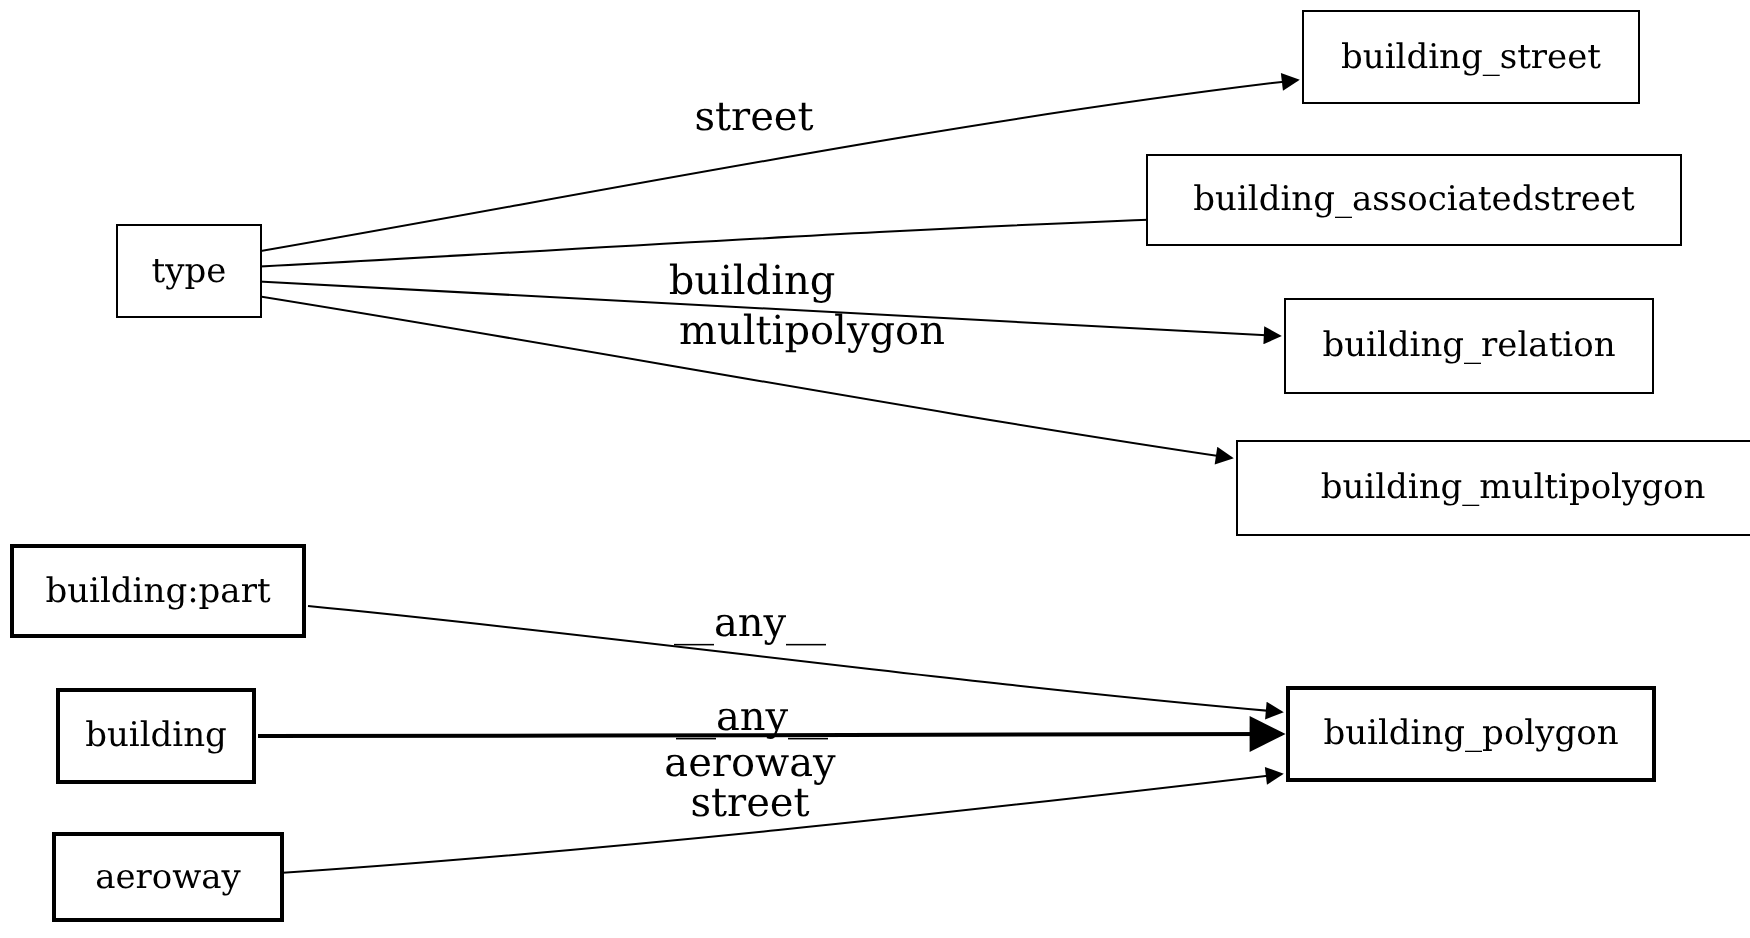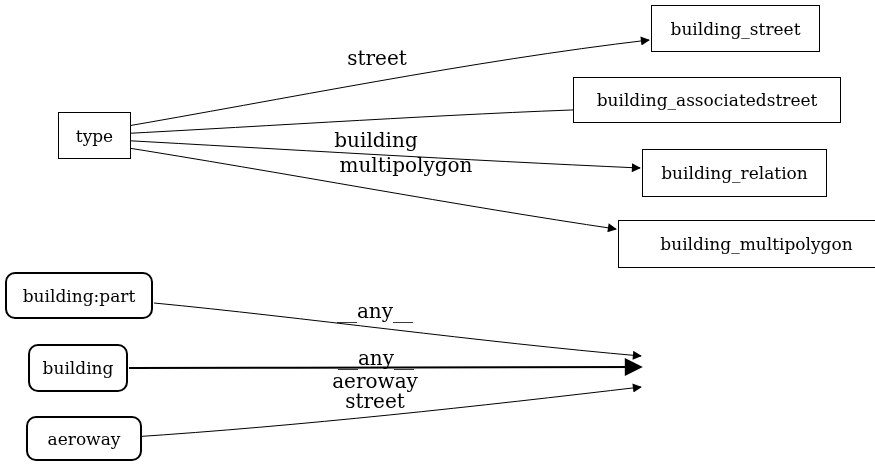--- a/index.html
+++ b/index.html
@@ -37,21 +37,20 @@
     border: 1px solid #000000;
     background: #ffffff;
     display: flex;
     align-items: center;
     justify-content: center;
     font-size: 17px;
     white-space: nowrap;
   }
   .node.heavy {
     border-width: 2px;
-    border-radius: 10px;
   }
   .edge-label {
     position: absolute;
     transform: translate(-50%, -50%);
     font-size: 20px;
     line-height: 20px;
     white-space: nowrap;
     text-align: center;
   }
 </style>
@@ -84,20 +83,21 @@
   <div class="node heavy" style="left:26px; top:416px; width:116px; height:45px;">aeroway</div>
 
   <div class="node" style="left:651px; top:5px; width:169px; height:47px;">building_street</div>
 
   <div class="node" style="left:573px; top:77px; width:268px; height:46px;">building_associatedstreet</div>
 
   <div class="node" style="left:642px; top:149px; width:185px; height:48px;">building_relation</div>
 
   <div class="node" style="left:618px; top:220px; width:277px; height:48px;">building_multipolygon</div>
 
+  <div class="node heavy" style="left:643px; top:343px; width:185px; height:48px;">building_polygon</div>
 
   <div class="edge-label" style="left:377px; top:58px;">street</div>
 
 
   <div class="edge-label" style="left:376px; top:140px;">building</div>
 
   <div class="edge-label" style="left:374px; top:165px;margin-left:32px;">multipolygon</div>
 
   <div class="edge-label" style="left:375px; top:311px;">__any__</div>
 

